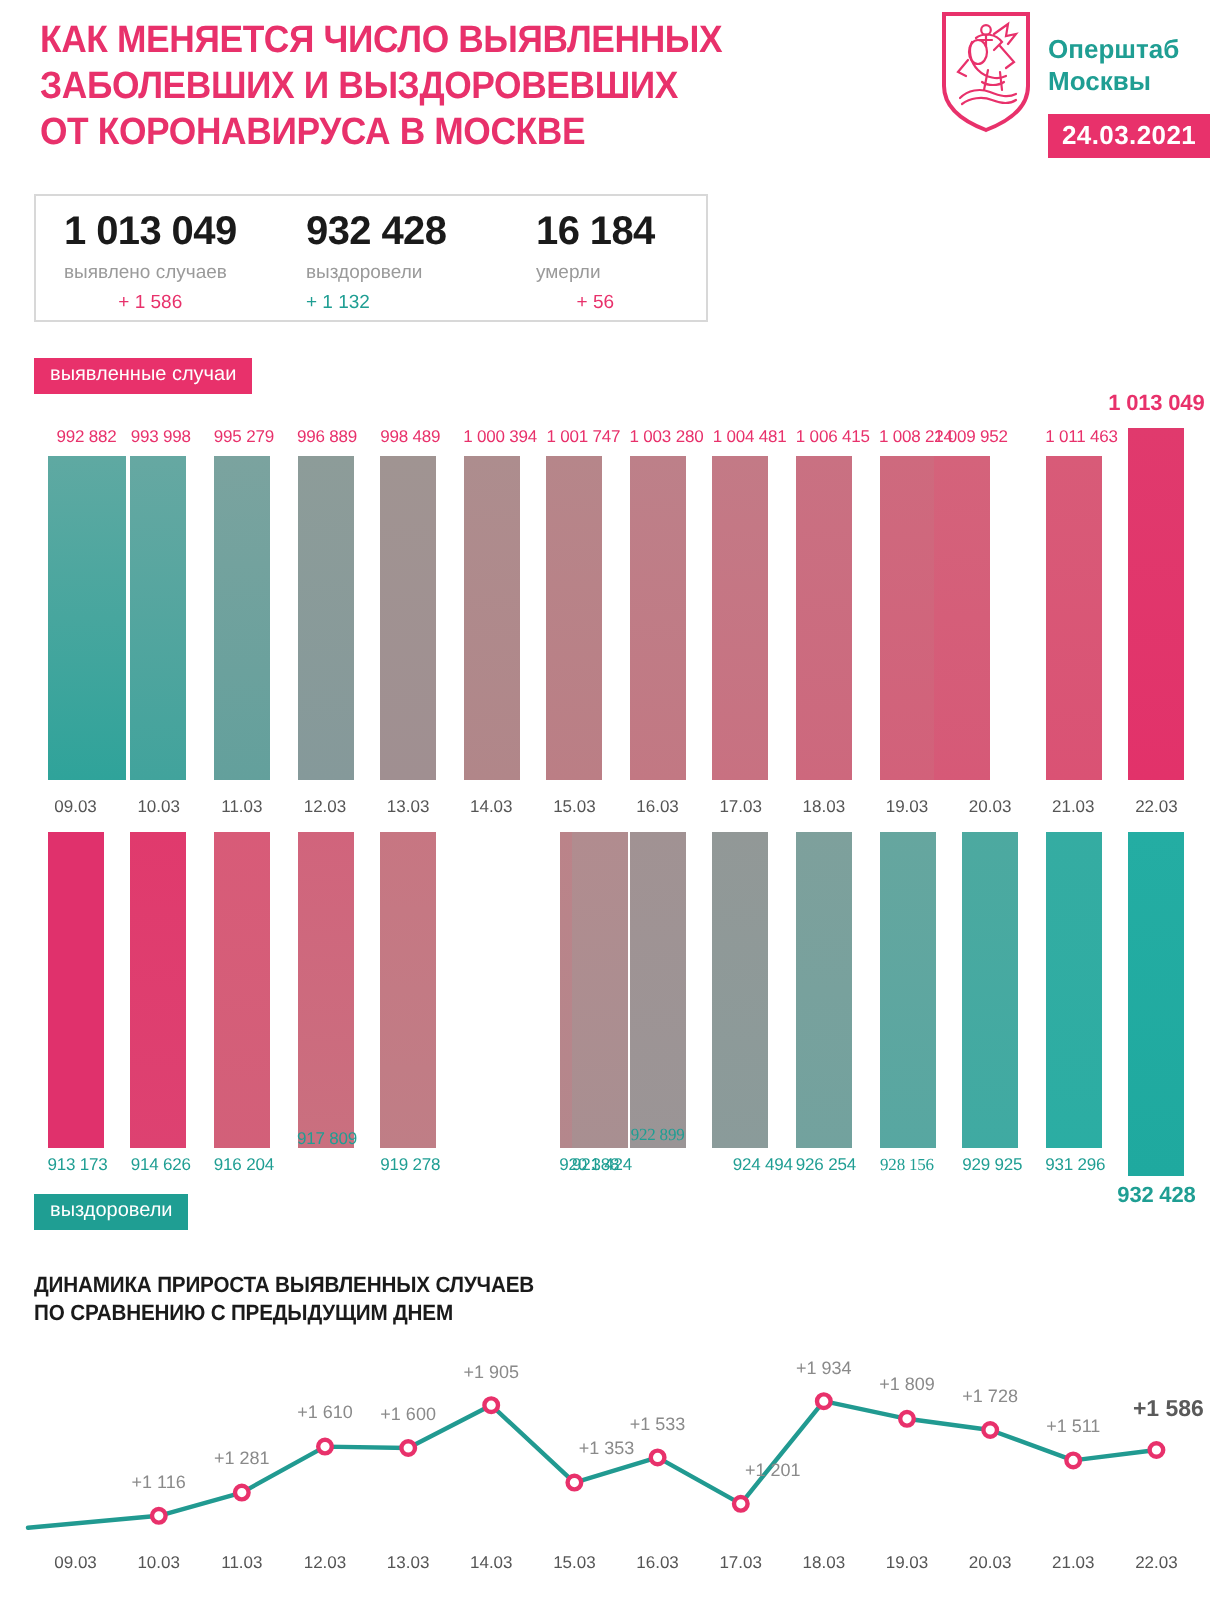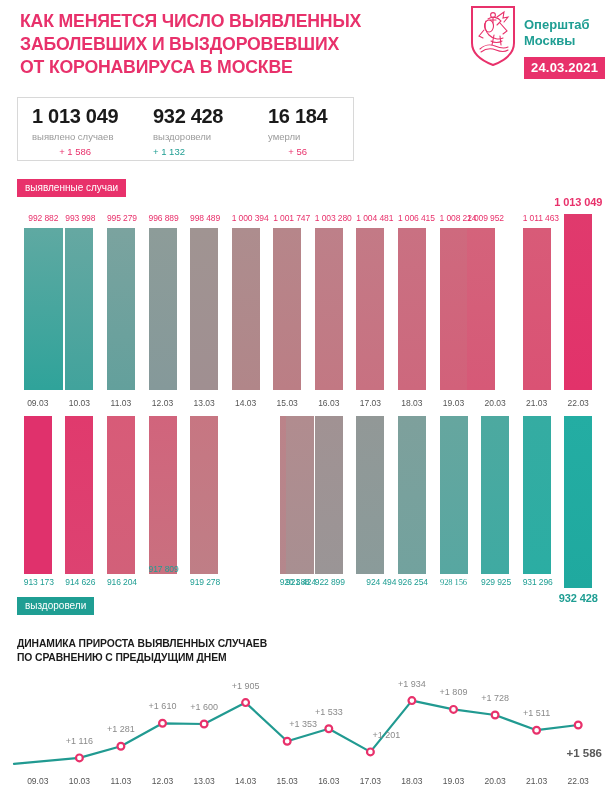--- a/index.html
+++ b/index.html
@@ -251,21 +251,21 @@
       <div class="col" style="left: 231.643px; width: 28px; height: 200px; margin-left: 48px;">
         <div class="bar" style="top: 0px; height: 158px; background: linear-gradient(rgb(187, 131, 137), rgb(180, 135, 140));"></div>
         <div class="bar-lbl lbl-teal" style="top: 161px; left: 0px; width: 100%;">920 388</div>
       </div>
       <div class="col" style="left: 286px; width: 28px; height: 200px;">
         <div class="bar" style="top: 0px; height: 158px; background: linear-gradient(rgb(177, 140, 143), rgb(168, 143, 145));"></div>
         <div class="bar-lbl lbl-teal" style="top: 161px; left: 0px; width: 100%;">921 424</div>
       </div>
       <div class="col" style="left: 314.786px; width: 28px; height: 200px;">
         <div class="bar" style="top: 0px; height: 158px; background: linear-gradient(rgb(161, 146, 147), rgb(154, 149, 150));"></div>
-        <div class="bar-lbl lbl-teal" style="top: 161px; left: 0px; width: 100%;">922 899</div>
+        <div class="bar-lbl lbl-teal" style="top: 146px; left: 0px; width: 100%; font-family: Liberation Serif, serif;">922 899</div>
       </div>
       <div class="col" style="left: 356.357px; width: 28px; height: 200px;">
         <div class="bar" style="top: 0px; height: 158px; background: linear-gradient(rgb(146, 152, 151), rgb(138, 155, 154));"></div>
         <div class="bar-lbl lbl-teal" style="top: 161px; left: 10px; width: 100%;">924 494</div>
       </div>
       <div class="col" style="left: 397.929px; width: 28px; height: 200px;">
         <div class="bar" style="top: 0px; height: 158px; background: linear-gradient(rgb(126, 160, 156), rgb(114, 162, 158));"></div>
         <div class="bar-lbl lbl-teal" style="top: 161px; left: 0px; width: 100%;">926 254</div>
       </div>
       <div class="col" style="left: 439.5px; width: 28px; height: 200px;">
@@ -313,21 +313,21 @@
         <div class="lc-vlabel" style="width: 64px; left: 130.5px; top: 65.3px;">+1 610</div>
         <div class="lc-vlabel" style="width: 64px; left: 172.071px; top: 66px;">+1 600</div>
         <div class="lc-vlabel" style="width: 64px; left: 213.643px; top: 44.65px;">+1 905</div>
         <div class="lc-vlabel" style="width: 64px; left: 271.214px; top: 83.29px;">+1 353</div>
         <div class="lc-vlabel" style="width: 64px; left: 296.786px; top: 70.69px;">+1 533</div>
         <div class="lc-vlabel" style="width: 64px; left: 354.357px; top: 93.93px;">+1 201</div>
         <div class="lc-vlabel" style="width: 64px; left: 379.929px; top: 42.62px;">+1 934</div>
         <div class="lc-vlabel" style="width: 64px; left: 421.5px; top: 51.37px;">+1 809</div>
         <div class="lc-vlabel" style="width: 64px; left: 463.071px; top: 57.04px;">+1 728</div>
         <div class="lc-vlabel" style="width: 64px; left: 504.643px; top: 72.23px;">+1 511</div>
-        <div class="lc-vlabel big" style="width: 64px; left: 552.214px; top: 62.98px; margin-top: 48px;">+1 586</div>
+        <div class="lc-vlabel big" style="width: 64px; left: 552.214px; top: 62.98px;">+1 586</div>
         <div class="lc-date" style="left: 17px; width: 41.5714px; top: 140px;">09.03</div>
         <div class="lc-date" style="left: 58.5714px; width: 41.5714px; top: 140px;">10.03</div>
         <div class="lc-date" style="left: 100.143px; width: 41.5714px; top: 140px;">11.03</div>
         <div class="lc-date" style="left: 141.714px; width: 41.5714px; top: 140px;">12.03</div>
         <div class="lc-date" style="left: 183.286px; width: 41.5714px; top: 140px;">13.03</div>
         <div class="lc-date" style="left: 224.857px; width: 41.5714px; top: 140px;">14.03</div>
         <div class="lc-date" style="left: 266.429px; width: 41.5714px; top: 140px;">15.03</div>
         <div class="lc-date" style="left: 308px; width: 41.5714px; top: 140px;">16.03</div>
         <div class="lc-date" style="left: 349.571px; width: 41.5714px; top: 140px;">17.03</div>
         <div class="lc-date" style="left: 391.143px; width: 41.5714px; top: 140px;">18.03</div>

